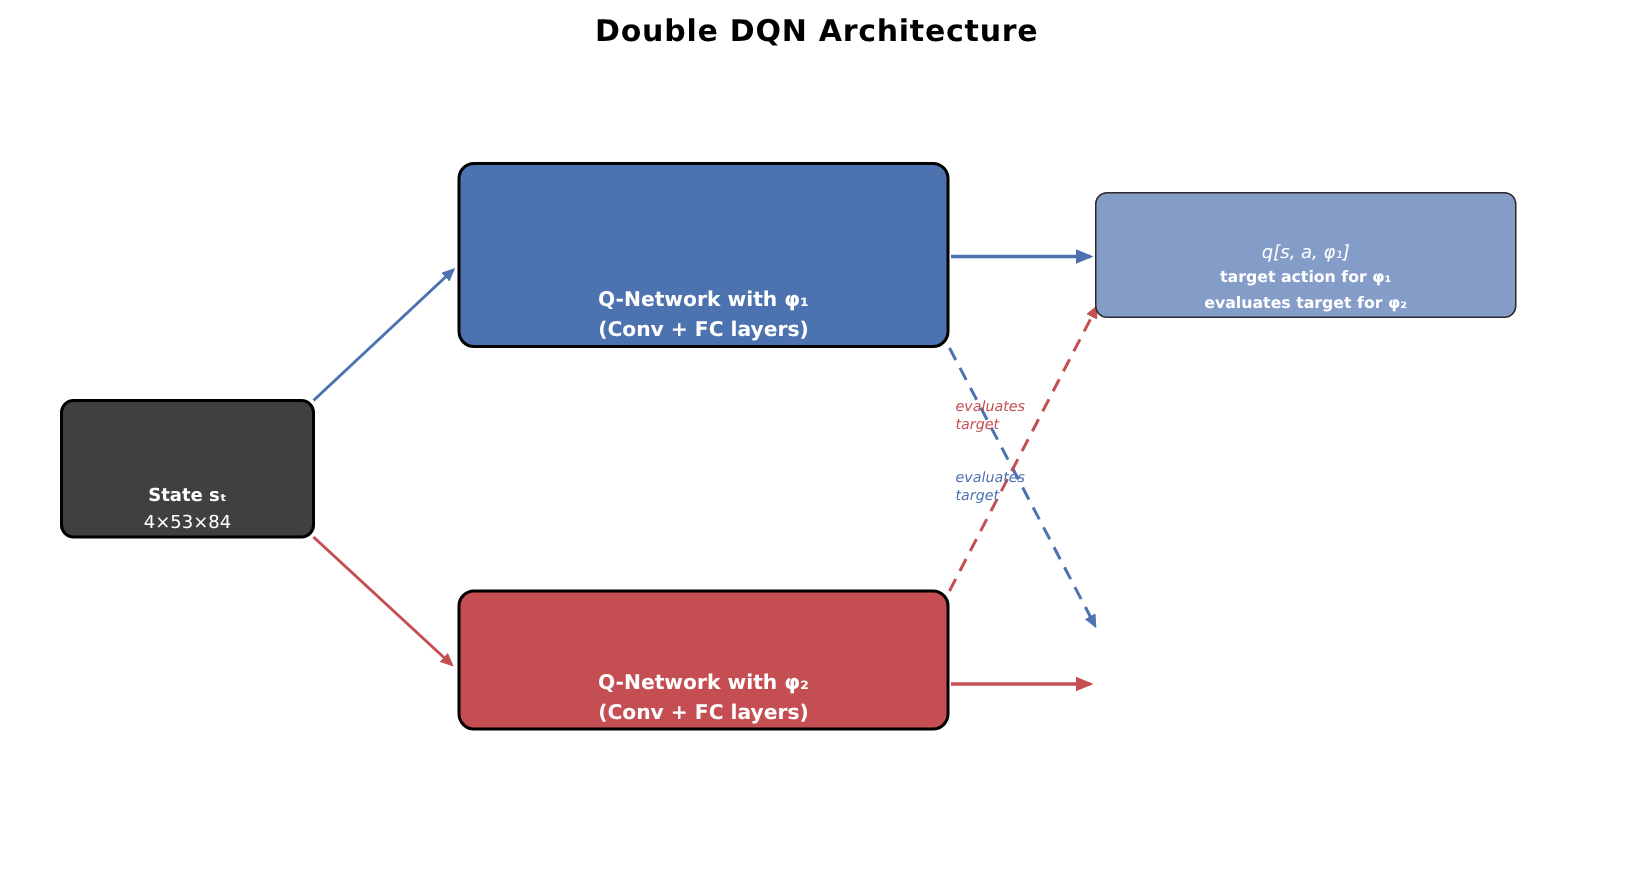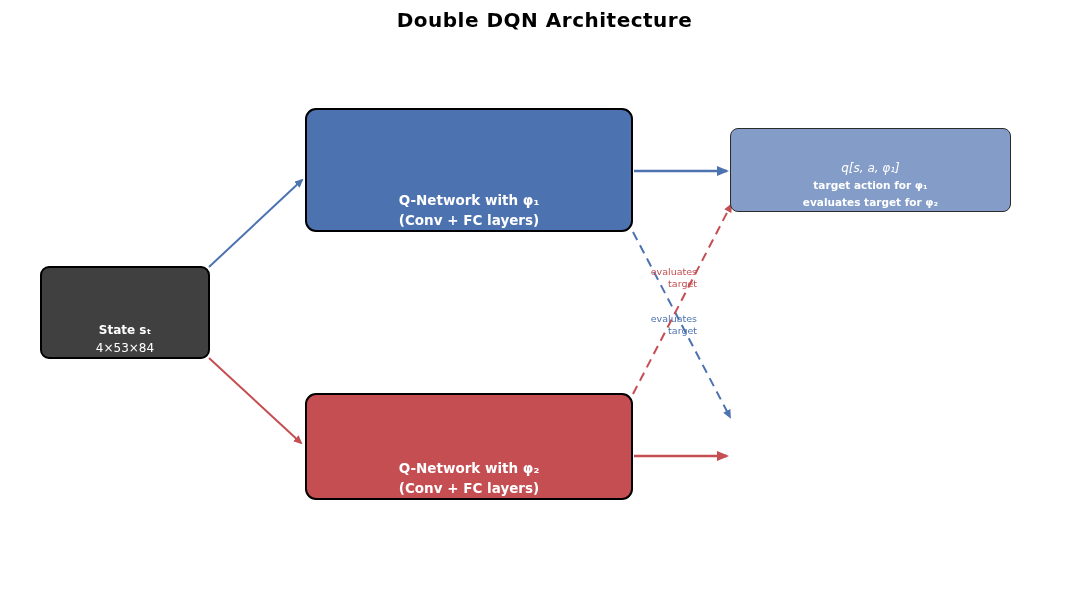--- a/index.html
+++ b/index.html
@@ -50,40 +50,40 @@
   .qnet-box {
     left: 305px; width: 328px; height: 124px;
     background: #4C72B0;
     border: 2.5px solid #000000;
     border-radius: 11px;
     font-size: 13.5px;
     font-weight: bold;
     line-height: 20px;
   }
   .qnet1 { top: 108px; }
-  .qnet2 { top: 393px; height: 107px; background: #C44E52; }
+  .qnet2 { top: 393px; height: 94px; background: #C44E52; }
   .out-box {
     left: 730px; width: 281px; height: 84px;
     background: #849CC8;
     border: 1.5px solid #2b2b2b;
     border-radius: 8px;
     font-size: 10.5px;
     font-weight: bold;
     line-height: 17px;
   }
   .out1 { top: 128px; }
   .out2 { top: 413px; height: 85px; background: #D5878A; }
   .out-box .formula { font-weight: normal; font-style: italic; font-size: 12px; }
   .edge-label {
     position: absolute;
     font-size: 9.5px;
+    font-style: italic;
     line-height: 12px;
     white-space: pre-line;
     width: 60px;
-    text-align: right;
   }
   .edge-label.red  { left: 637px; top: 266px; color: #C44E52; }
   .edge-label.blue { left: 637px; top: 313px; color: #4C72B0; }
 </style>
 </head>
 <body>
 
 <div class="canvas">
 
   <div class="diagram-title">Double DQN Architecture</div>

